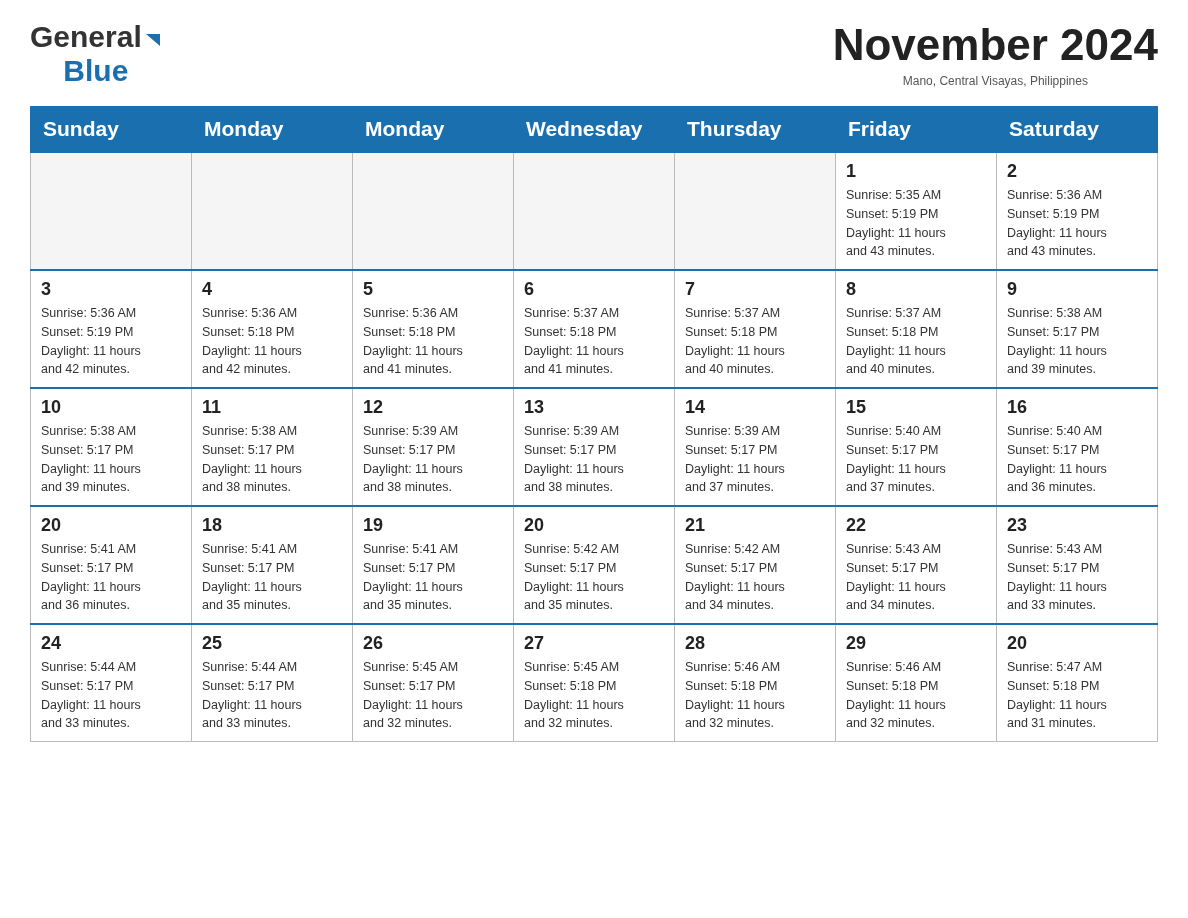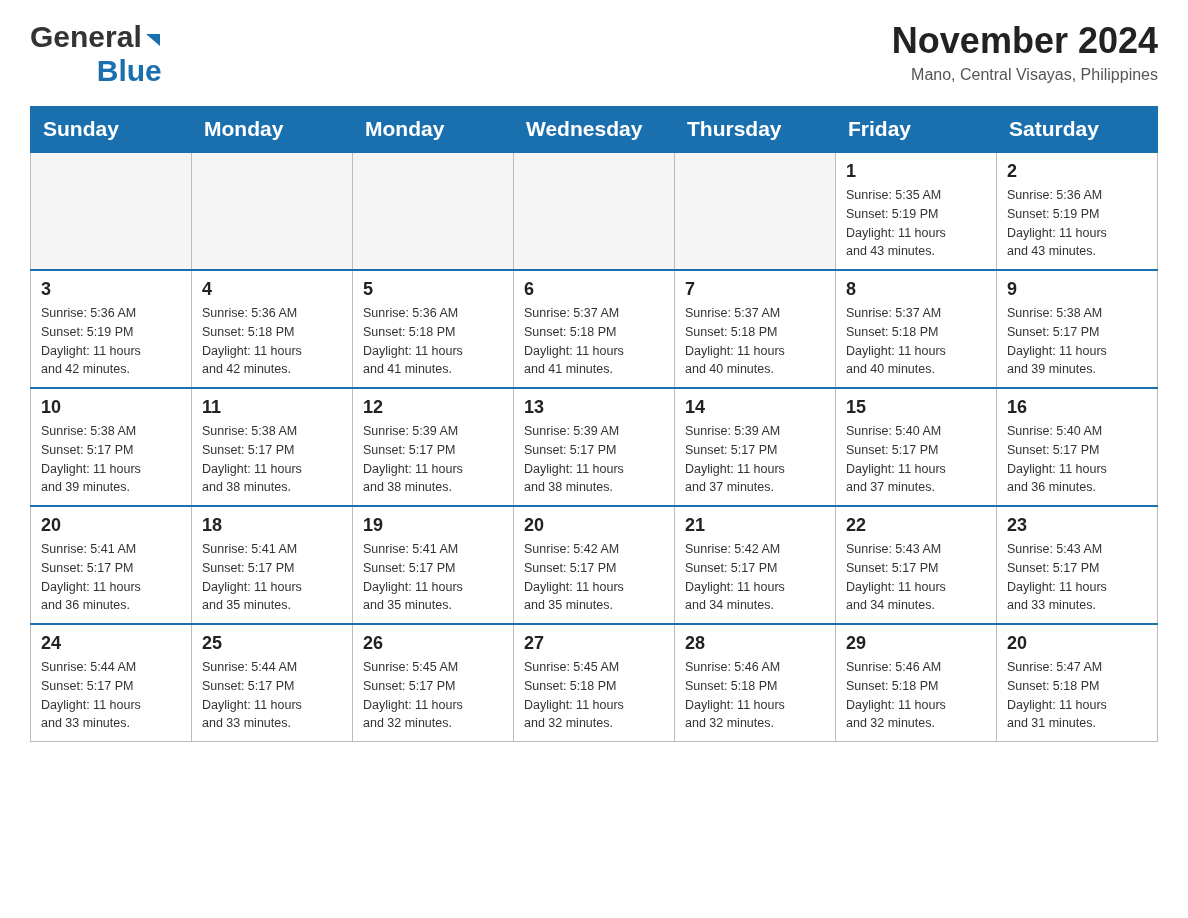--- a/index.html
+++ b/index.html
@@ -12,34 +12,35 @@
     }
     .header {
       display: flex;
       justify-content: space-between;
       align-items: flex-start;
       margin-bottom: 18px;
     }
     .logo {
       display: flex;
       flex-direction: column;
-      align-items: flex-end;
+      align-items: center;
     }
     .title-section {
       text-align: right;
     }
     .main-title {
-      font-size: 36px;
+      font-size: 44px;
       font-weight: bold;
       color: #222;
     }
     .subtitle {
-      font-size: 16px;
+      font-size: 12px;
       color: #555;
       margin-top: 4px;
+      text-align: center;
     }
     .calendar {
       width: 100%;
       border-collapse: collapse;
       border: 1px solid #999;
     }
     .calendar th {
       background-color: #1a6faf;
       color: #fff;
       font-size: 21px;

